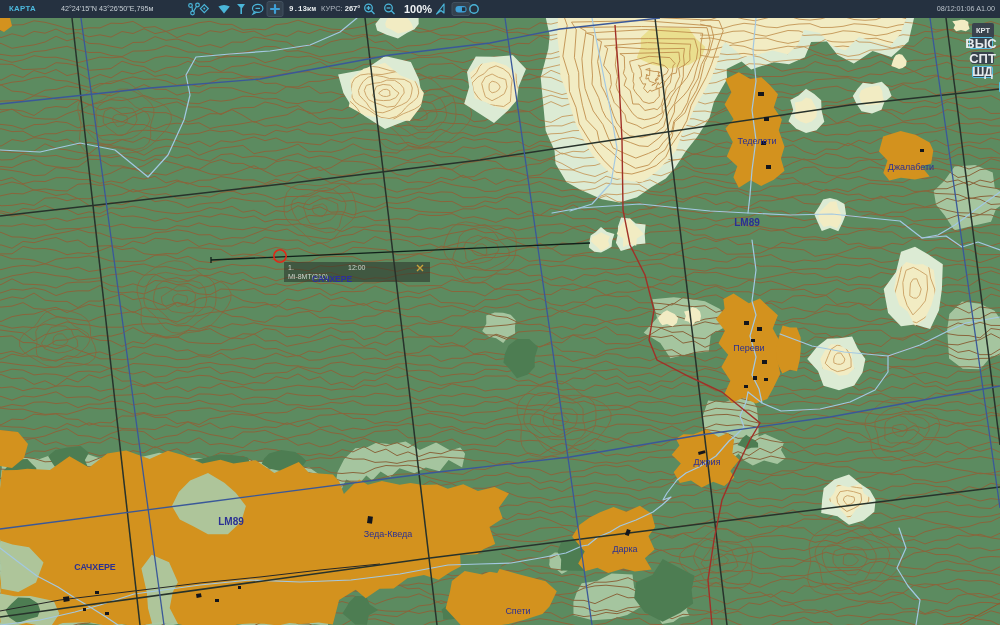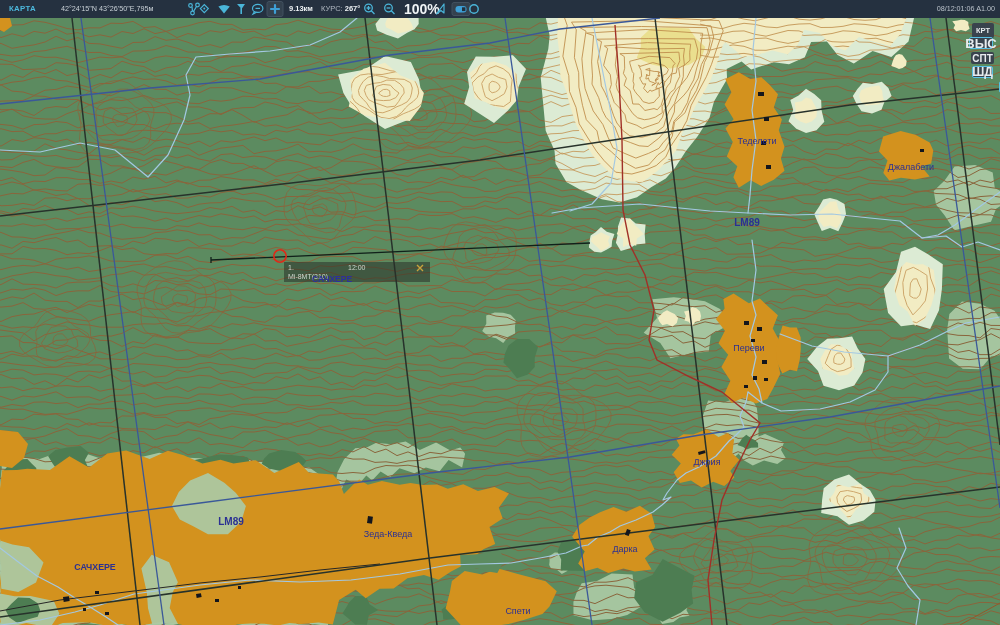--- a/index.html
+++ b/index.html
@@ -468,48 +468,48 @@
       <ellipse cx="71.7" cy="8.4" rx="5.2" ry="4"></ellipse>
       <path d="M68.5,11.5 L67,14 L70.5,12.3"></path>
       <path d="M69.5,8.4 L74,8.4"></path>
     </g>
 
     <rect x="81" y="1.5" width="16" height="15" rx="2" fill="#34414e" stroke="#41505f" stroke-width="1"></rect>
     <g stroke="#3e9fd6" stroke-width="2.2" stroke-linecap="round">
       <path d="M85,9 L93,9 M89,5 L89,13"></path>
     </g>
   </svg>
-  <div class="tb" style="left:289px;font-size:7.5px;font-weight:bold;color:#eef2f4;">9.13км</div>
+  <div class="tb" style="left:289px;font-size:7.5px;font-weight:bold;color:#eef2f4;font-family:Liberation Mono, monospace;">9.13км</div>
   <div class="tb" style="left:321px;font-size:7.5px;color:#aeb6bf;">КУРС: <span style="color:#eef2f4;font-weight:bold;margin-top:24px;">267°</span></div>
   <svg class="tb" style="left:362px;top:0" width="120" height="18" viewBox="0 0 120 18">
 
     <g stroke="#4ab5d8" fill="none" stroke-width="1.3">
       <circle cx="6.5" cy="8" r="3.8"></circle>
         <path d="M9.3,10.8 L12.5,14"></path>
       <path d="M4.6,8 L8.4,8 M6.5,6.1 L6.5,9.9"></path>
     </g>
 
     <g stroke="#4ab5d8" fill="none" stroke-width="1.3">
       <circle cx="26.5" cy="8" r="3.8"></circle>
         <path d="M29.3,10.8 L32.5,14"></path>
       <path d="M24.6,8 L28.4,8"></path>
     </g>
   </svg>
-  <div class="tb" style="left:404px;font-size:14px;font-weight:bold;color:#eef2f4;">100%</div>
+  <div class="tb" style="left:404px;font-size:11px;font-weight:bold;color:#eef2f4;">100%</div>
   <svg class="tb" style="left:433px;top:0" width="60" height="18" viewBox="0 0 60 18">
 
     <g stroke="#4ab5d8" fill="none" stroke-width="1.2" stroke-linejoin="round">
       <path d="M3.5,14 L11,4 L11,13 L8,10.5 Z"></path>
     </g>
 
     <rect x="19" y="2.5" width="18" height="13" rx="2" fill="#34414e" stroke="#41505f" stroke-width="1"></rect>
     <rect x="22.5" y="6" width="11" height="6.5" rx="3" fill="#3e9fd6"></rect>
     <rect x="29" y="7.3" width="3.4" height="3.8" fill="#22303d"></rect>
 
     <circle cx="41" cy="9" r="4.2" stroke="#4ab5d8" fill="none" stroke-width="1.4"></circle>
   </svg>
   <div class="tb" style="right:5px;font-size:7.2px;color:#b9c1c9;">08/12:01:06 A1.00</div>
 </div>
 <div class="btn" style="left:972px;top:23px;width:22px;height:15px;font-size:7.5px;">КРТ</div>
 <div class="btn on" style="left:969px;top:37px;width:22px;height:10px;font-size:13px;">ВЫС</div>
-<div class="btn" style="left:971px;top:52px;width:23px;height:12px;font-size:10px;">СПТ</div>
+<div class="btn" style="left:971px;top:52px;width:23px;height:12px;font-size:13px;">СПТ</div>
 <div class="btn on" style="left:972px;top:66px;width:19px;height:10px;font-size:12px;">ШД</div>
 <div class="btn on" style="left:999px;top:81px;width:29px;height:10px;font-size:7.5px;">MGRS</div>
 
 </body></html>

